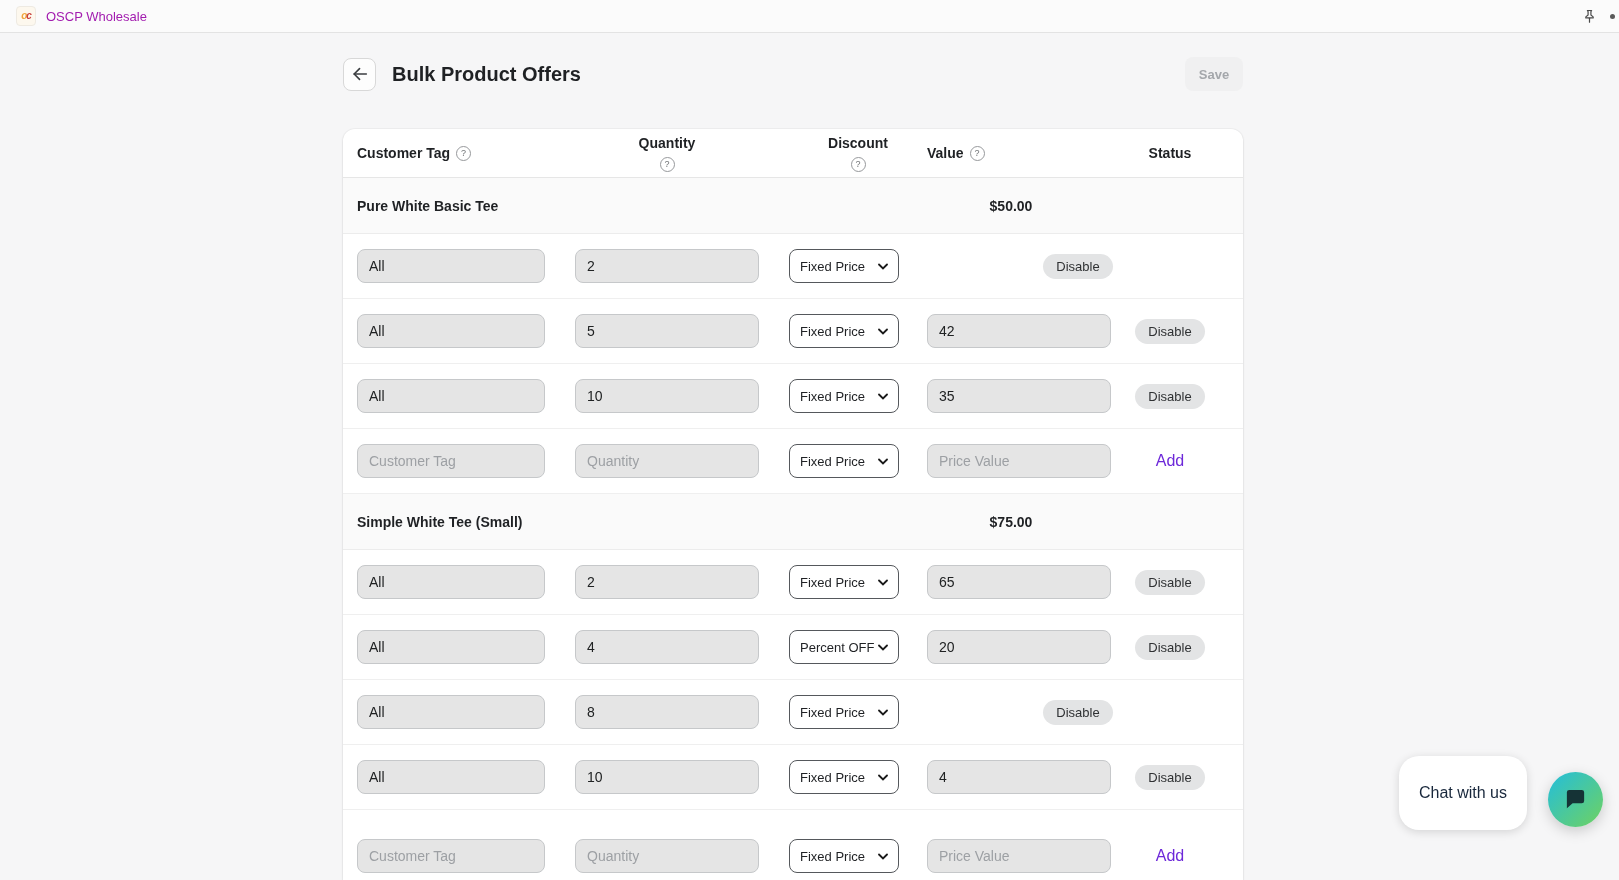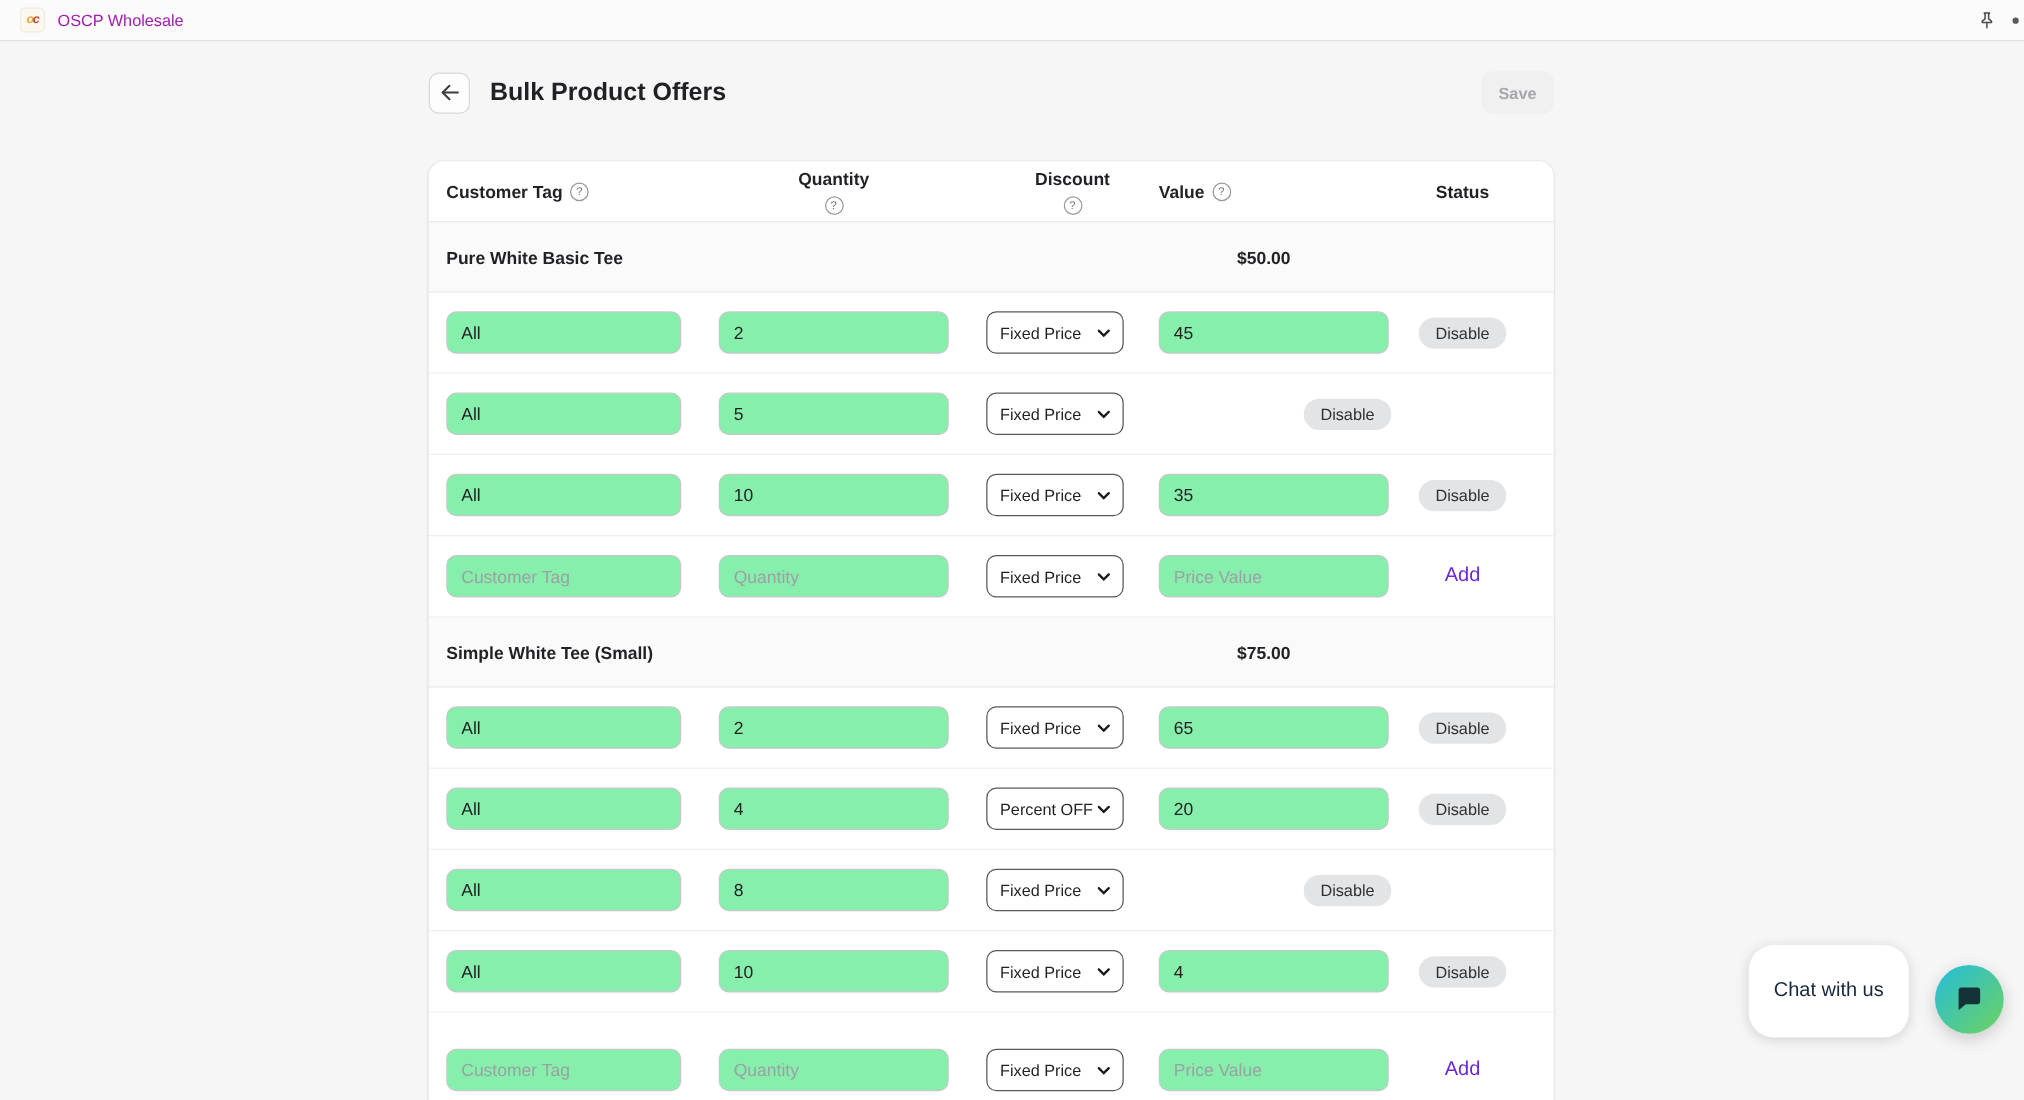--- a/index.html
+++ b/index.html
@@ -58,21 +58,21 @@
     align-items:center;justify-content:center;font-size:9px;color:#6f7275;cursor:pointer;flex:0 0 auto;
   }
   .help::before{content:"?";}
   .prod{height:56px;background:#fafafa;border-bottom:1px solid #ececec;}
   .pname{flex:1;font-size:14px;font-weight:700;color:#1f2124;}
   .price{font-size:14px;font-weight:700;color:#1f2124;}
   .offer{height:65px;border-bottom:1px solid #efefef;}
   .offer.last{height:70px;border-bottom:none;padding-top:22px;}
   .ipt{
     width:100%;height:34px;box-sizing:border-box;border:1px solid #c6c8ca;border-radius:8px;
-    padding:0 11px;font-size:14px;color:#202223;font-family:"Liberation Sans",sans-serif;background:#86efac;
+    padding:0 11px;font-size:14px;color:#202223;font-family:"Liberation Sans",sans-serif;background:#e5e5e5;
   }
   .ipt::placeholder{color:#9da0a4;opacity:1;}
   .sel{
     width:110px;height:34px;box-sizing:border-box;border:1px solid #55585c;border-radius:8px;
     background:#fff;display:flex;align-items:center;justify-content:space-between;
     padding:0 10px;font-size:13px;font-weight:500;color:#1f2124;cursor:pointer;
   }
   .pill{
     border:none;background:#e3e4e5;color:#2f3133;font-size:13px;padding:5px 13px;
     border-radius:13px;cursor:pointer;font-family:"Liberation Sans",sans-serif;text-align:right;
@@ -159,37 +159,37 @@
     <div class="c1"><input class="ipt" value="All" style=""></div>
     <div class="c2"><input class="ipt" value="2" style=""></div>
     <div class="c3">
         <div class="sel">
           <span>Fixed Price</span>
           <svg width="10" height="7" viewBox="0 0 10 7" fill="none">
             <path d="M1 1.5l4 4 4-4" stroke="#1a1a1a" stroke-width="1.8" stroke-linecap="round"></path>
           </svg>
         </div>
       </div>
-    <div class="c4"><input class="ipt" value="45" style=""></div>
     <div class="c5">
         <button class="pill">Disable</button>
       </div>
   </div>
 
   <div class="row offer">
     <div class="c1"><input class="ipt" value="All" style=""></div>
     <div class="c2"><input class="ipt" value="5" style=""></div>
     <div class="c3">
         <div class="sel">
           <span>Fixed Price</span>
           <svg width="10" height="7" viewBox="0 0 10 7" fill="none">
             <path d="M1 1.5l4 4 4-4" stroke="#1a1a1a" stroke-width="1.8" stroke-linecap="round"></path>
           </svg>
         </div>
       </div>
+    <div class="c4"><input class="ipt" value="42" style=""></div>
     <div class="c5">
         <button class="pill">Disable</button>
       </div>
   </div>
 
   <div class="row offer">
     <div class="c1"><input class="ipt" value="All" style=""></div>
     <div class="c2"><input class="ipt" value="10" style=""></div>
     <div class="c3">
         <div class="sel">

